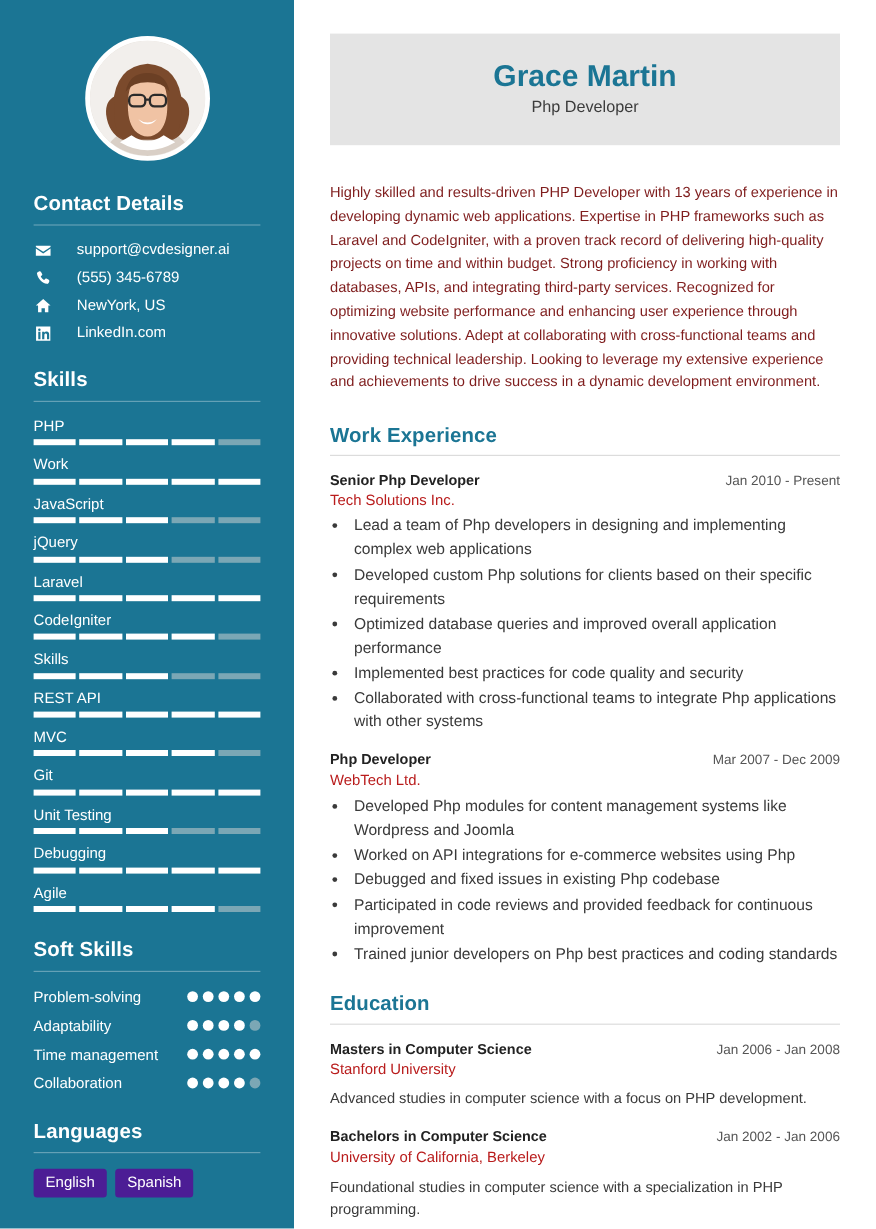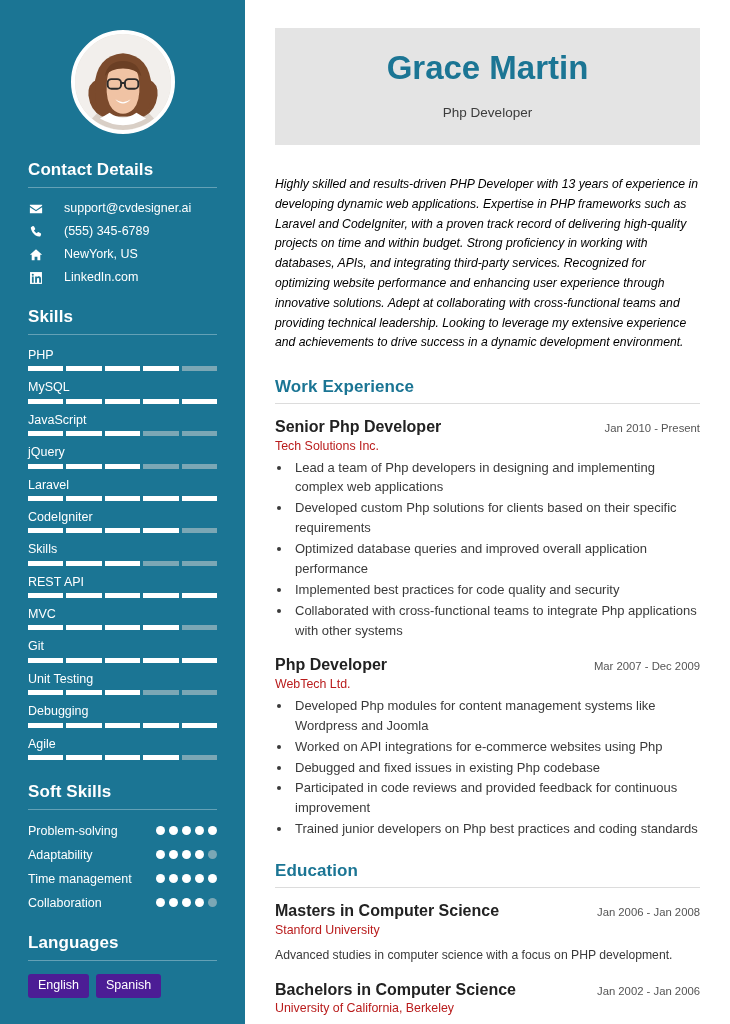--- a/index.html
+++ b/index.html
@@ -138,39 +138,38 @@
     padding: 28px 30px 0 30px;
   }
 
   .name-band {
     background: #e4e4e4;
     padding: 22px 18px 24px 18px;
     text-align: center;
     margin-bottom: 30px;
   }
   .full-name {
-    font-size: 33px;
+    font-size: 25px;
     font-weight: bold;
     color: #1b7594;
     line-height: 1.12;
-    margin-bottom: 18px;
+    margin-bottom: 3px;
   }
   .job-title {
     font-size: 13.5px;
     color: #3c3c3c;
     line-height: 1.2;
   }
 
   .summary {
     font-size: 12.2px;
     line-height: 1.62;
-    color: #000000;
+    color: #7f1d1d;
     text-align: left;
     margin-bottom: 24px;
-    font-style: italic;
   }
 
   .main-heading {
     font-size: 17px;
     font-weight: bold;
     color: #1b7594;
     margin-bottom: 6px;
     letter-spacing: 0.1px;
   }
   .main-rule {
@@ -182,21 +181,21 @@
 
   .entry { margin-bottom: 15px; }
   .entry:last-child { margin-bottom: 0; }
   .entry-top {
     display: flex;
     justify-content: space-between;
     align-items: baseline;
     gap: 12px;
   }
   .entry-role {
-    font-size: 16px;
+    font-size: 12px;
     font-weight: bold;
     color: #222222;
     line-height: 1.3;
   }
   .entry-date {
     font-size: 11.3px;
     color: #555555;
     white-space: nowrap;
     flex: 0 0 auto;
     line-height: 1.3;
@@ -309,21 +308,21 @@
             <div class="skill-name">PHP</div>
             <div class="skill-bar">
               <span class="seg on"></span>
               <span class="seg on"></span>
               <span class="seg on"></span>
               <span class="seg on"></span>
               <span class="seg"></span>
             </div>
           </div>
           <div class="skill-row">
-            <div class="skill-name">MySQL</div>
+            <div class="skill-name">Work</div>
             <div class="skill-bar">
               <span class="seg on"></span>
               <span class="seg on"></span>
               <span class="seg on"></span>
               <span class="seg on"></span>
               <span class="seg on"></span>
             </div>
           </div>
           <div class="skill-row">
             <div class="skill-name">JavaScript</div>

